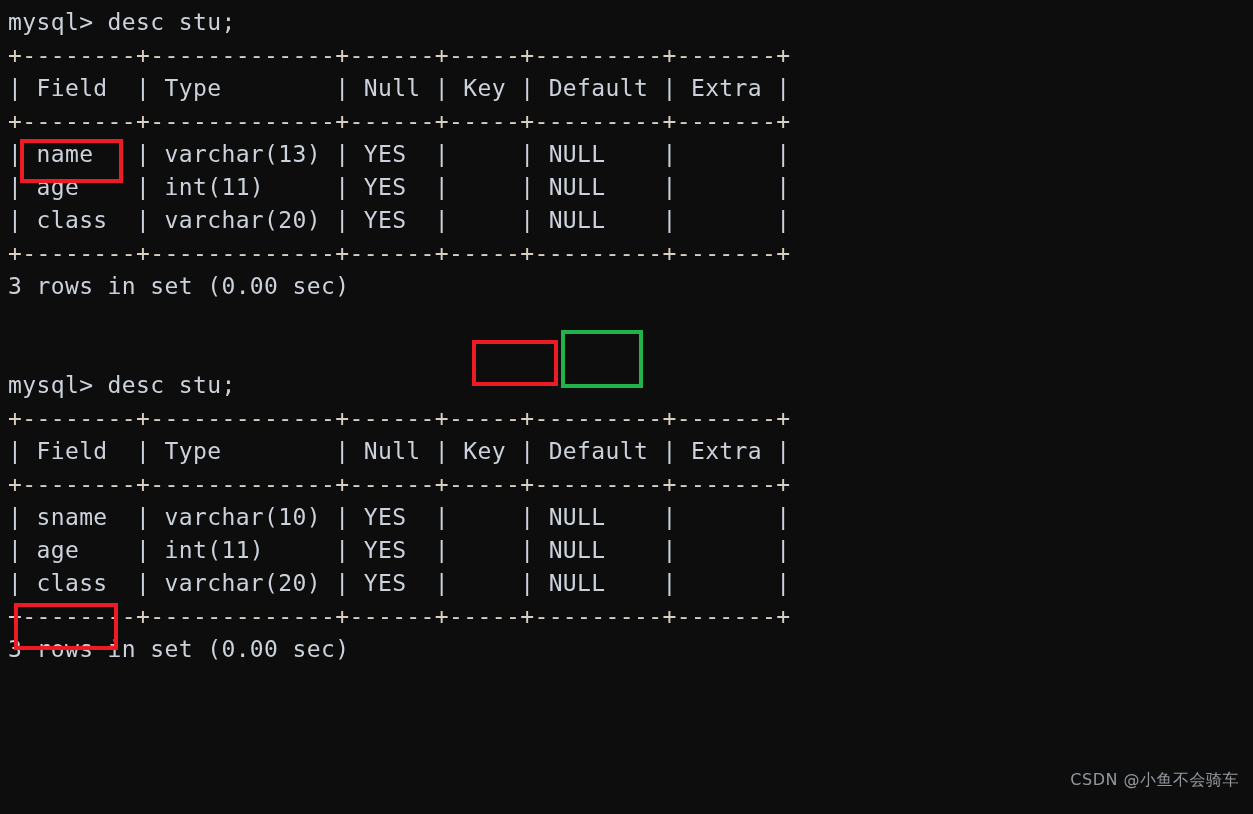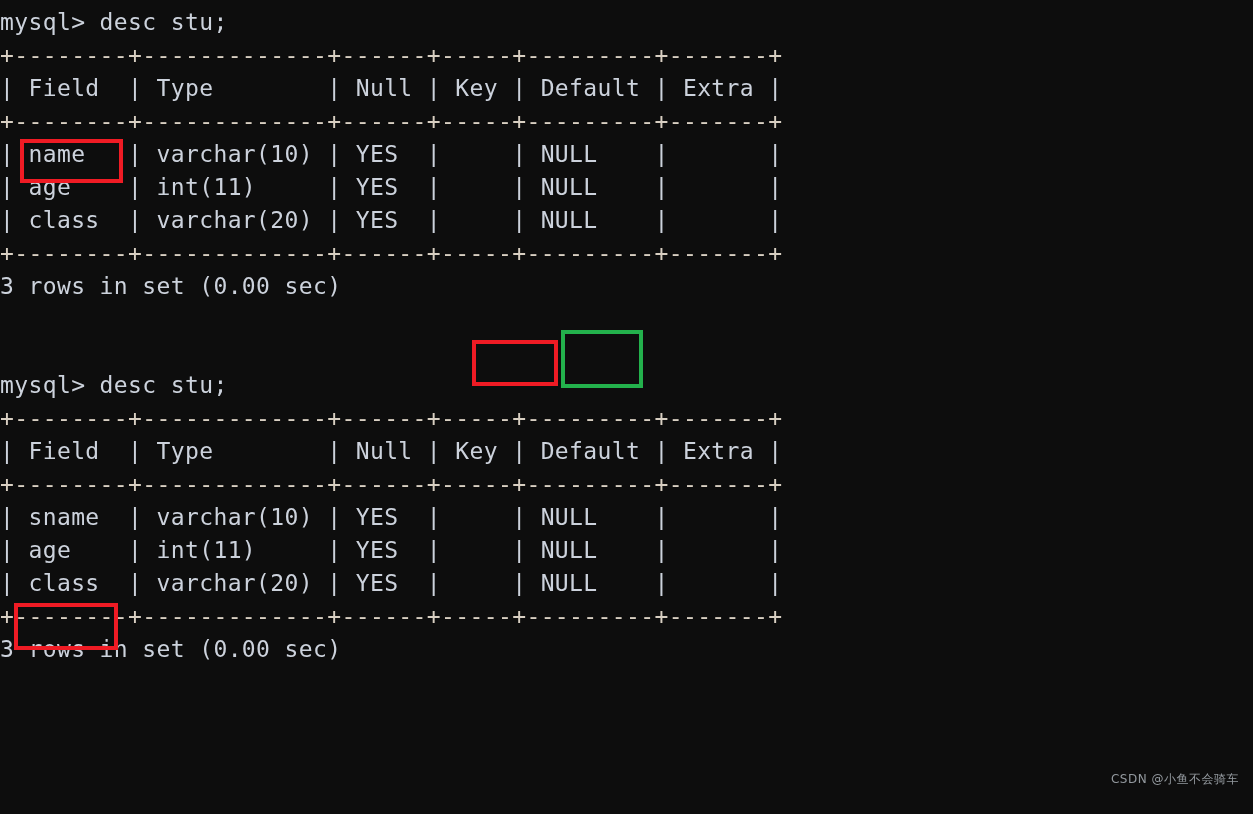--- a/index.html
+++ b/index.html
@@ -23,21 +23,21 @@
   .screen {
     position: absolute;
     left: 0;
     top: 6px;
     width: 1253px;
   }
   .line {
     height: 33px;
     white-space: pre;
     color: #ccd2dc;
-    padding-left: 0px;
+    padding-left: 8px;
     font-size: 23px;
     letter-spacing: 0.38px;
   }
   .line.rule {
     color: #d8cfc2;
   }
   .line.blank {
     color: transparent;
   }
   
@@ -51,21 +51,21 @@
   }
   .hl-green {
     border: 4px solid #23b14c;
   }
   .watermark {
     position: absolute;
     right: 14px;
     bottom: 18px;
     color: #9aa0a6;
     font-family: "DejaVu Sans", "Liberation Sans", sans-serif;
-    font-size: 12px;
+    font-size: 16px;
     letter-spacing: 0.5px;
     opacity: 0.95;
   }
   .cut-line {
     position: absolute;
     left: 0;
     bottom: 0;
     height: 5px;
     width: 1253px;
     overflow: hidden;
@@ -79,21 +79,21 @@
 </head>
 <body>
 
 <div id="terminal">
 
   <div class="screen">
     <div class="line">mysql&gt; desc stu;</div>
     <div class="line rule">+--------+-------------+------+-----+---------+-------+</div>
     <div class="line">| Field  | Type        | Null | Key | Default | Extra |</div>
     <div class="line rule">+--------+-------------+------+-----+---------+-------+</div>
-    <div class="line">| name   | varchar(10) | YES  |     | NULL    |       |</div>
+    <div class="line">| name   | varchar(13) | YES  |     | NULL    |       |</div>
     <div class="line">| age    | int(11)     | YES  |     | NULL    |       |</div>
     <div class="line">| class  | varchar(20) | YES  |     | NULL    |       |</div>
     <div class="line rule">+--------+-------------+------+-----+---------+-------+</div>
     <div class="line">3 rows in set (0.00 sec)</div>
     <div class="line blank"></div>
     <div class="line blank"></div>
     <div class="line">mysql&gt; desc stu;</div>
     <div class="line rule">+--------+-------------+------+-----+---------+-------+</div>
     <div class="line">| Field  | Type        | Null | Key | Default | Extra |</div>
     <div class="line rule">+--------+-------------+------+-----+---------+-------+</div>

